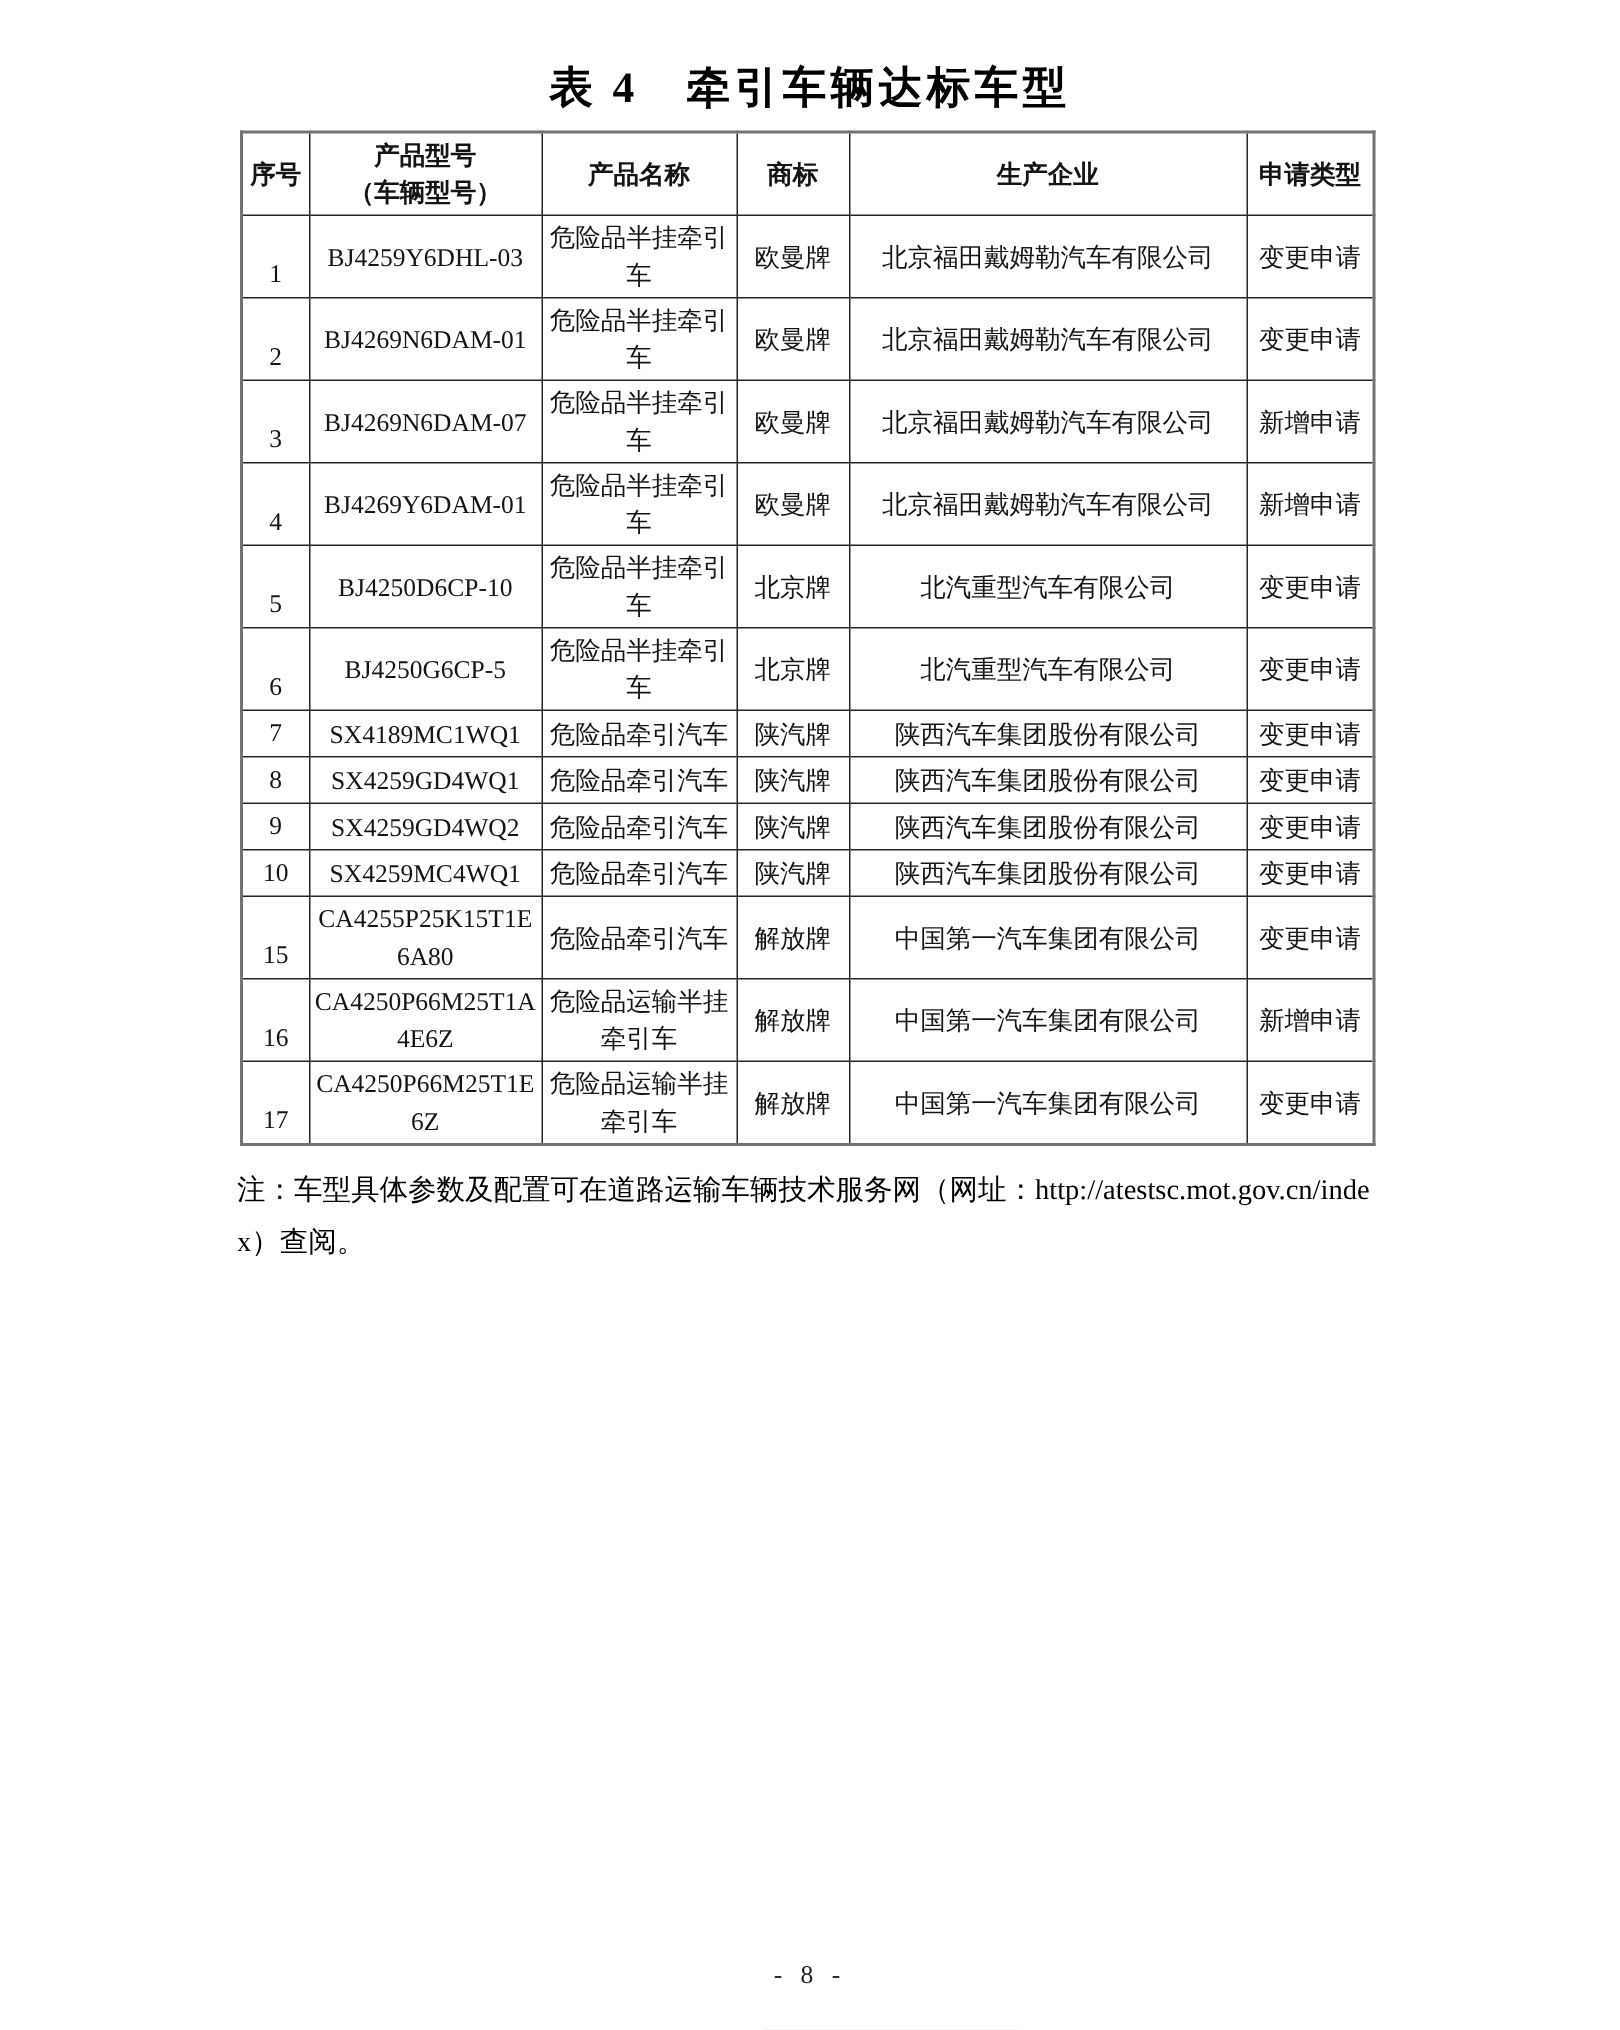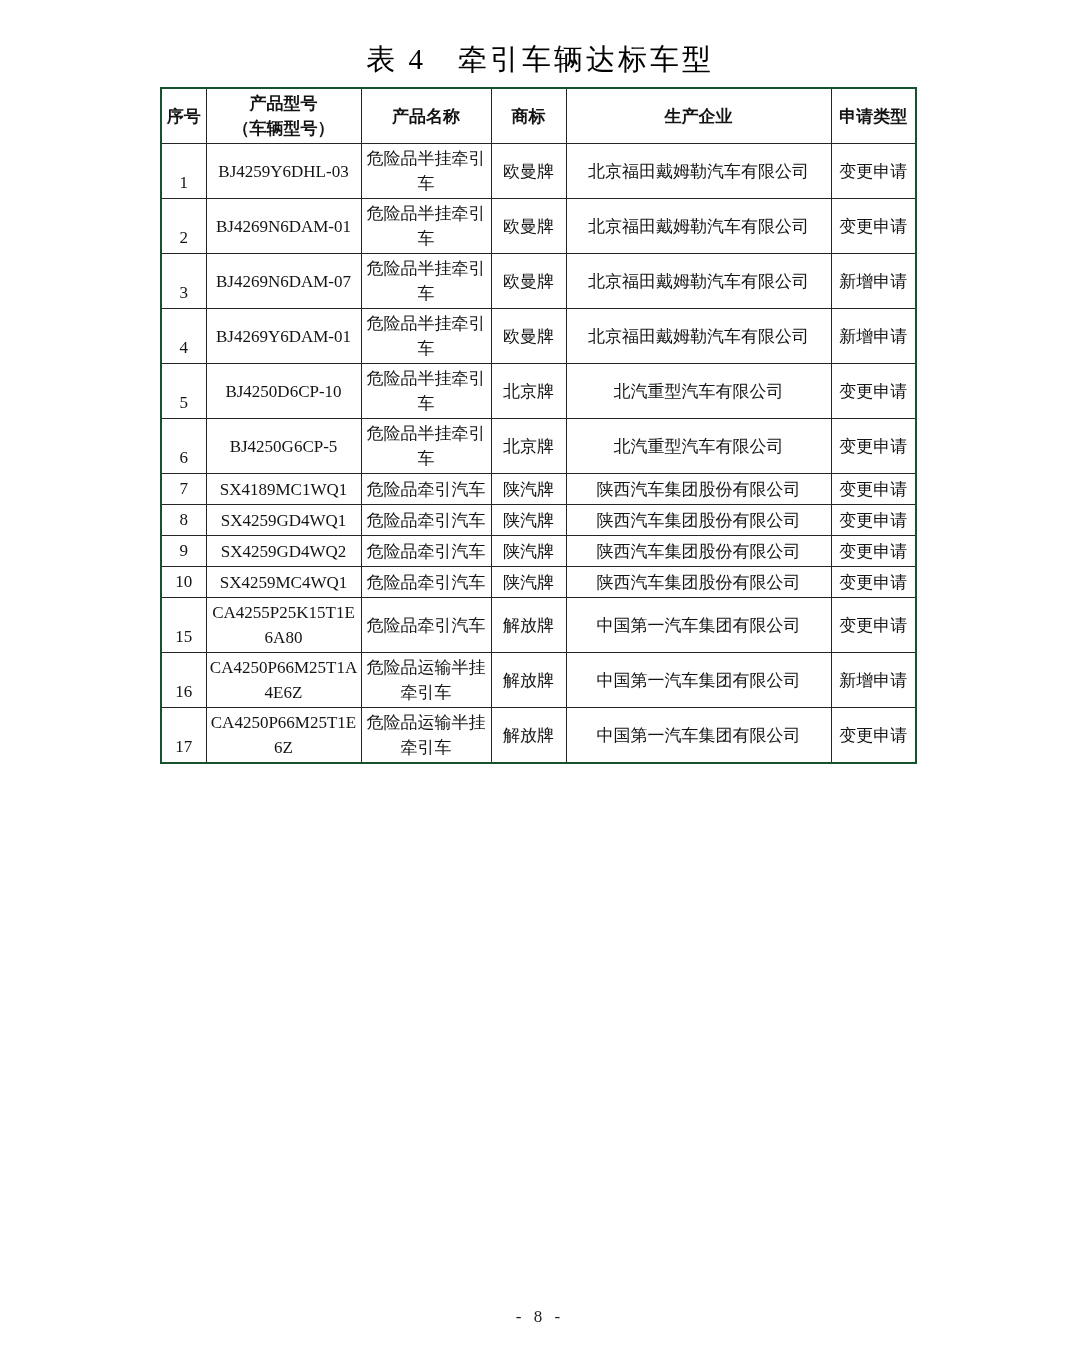--- a/index.html
+++ b/index.html
@@ -10,31 +10,31 @@
     margin: 0 auto;
     background: #ffffff;
     font-family: "Liberation Serif", "DejaVu Serif", serif;
     color: #141414;
     overflow: hidden;
   }
   .doc-title {
     padding-top: 40px;
     text-align: center;
     font-size: 29px;
-    font-weight: normal;
+    font-weight: bold;
     letter-spacing: 3px;
     line-height: 38px;
     color: #000;
   }
   table.vehicle-table {
     border-collapse: collapse;
     table-layout: fixed;
     width: 755px;
     margin: 9px 0 0 160px;
-    border: 2px solid #14532d;
+    border: 2px solid #737373;
   }
   .vehicle-table th, .vehicle-table td {
     border: 1px solid #262626;
     text-align: center;
     vertical-align: middle;
     font-size: 17px;
     line-height: 25px;
     padding: 2px 3px;
     word-break: break-all;
     overflow: hidden;
@@ -198,16 +198,17 @@
       <td class="c-seq">17</td>
       <td class="c-model">CA4250P66M25T1E6Z</td>
       <td class="c-name">危险品运输半挂牵引车</td>
       <td class="c-brand">解放牌</td>
       <td class="c-mfr">中国第一汽车集团有限公司</td>
       <td class="c-app">变更申请</td>
     </tr>
       </tbody>
   </table>
 
+  <div class="note">注：车型具体参数及配置可在道路运输车辆技术服务网（网址：http://atestsc.mot.gov.cn/index）查阅。</div>
 
   <div class="page-number">- 8 -</div>
 
 </div>
 
 </body></html>

